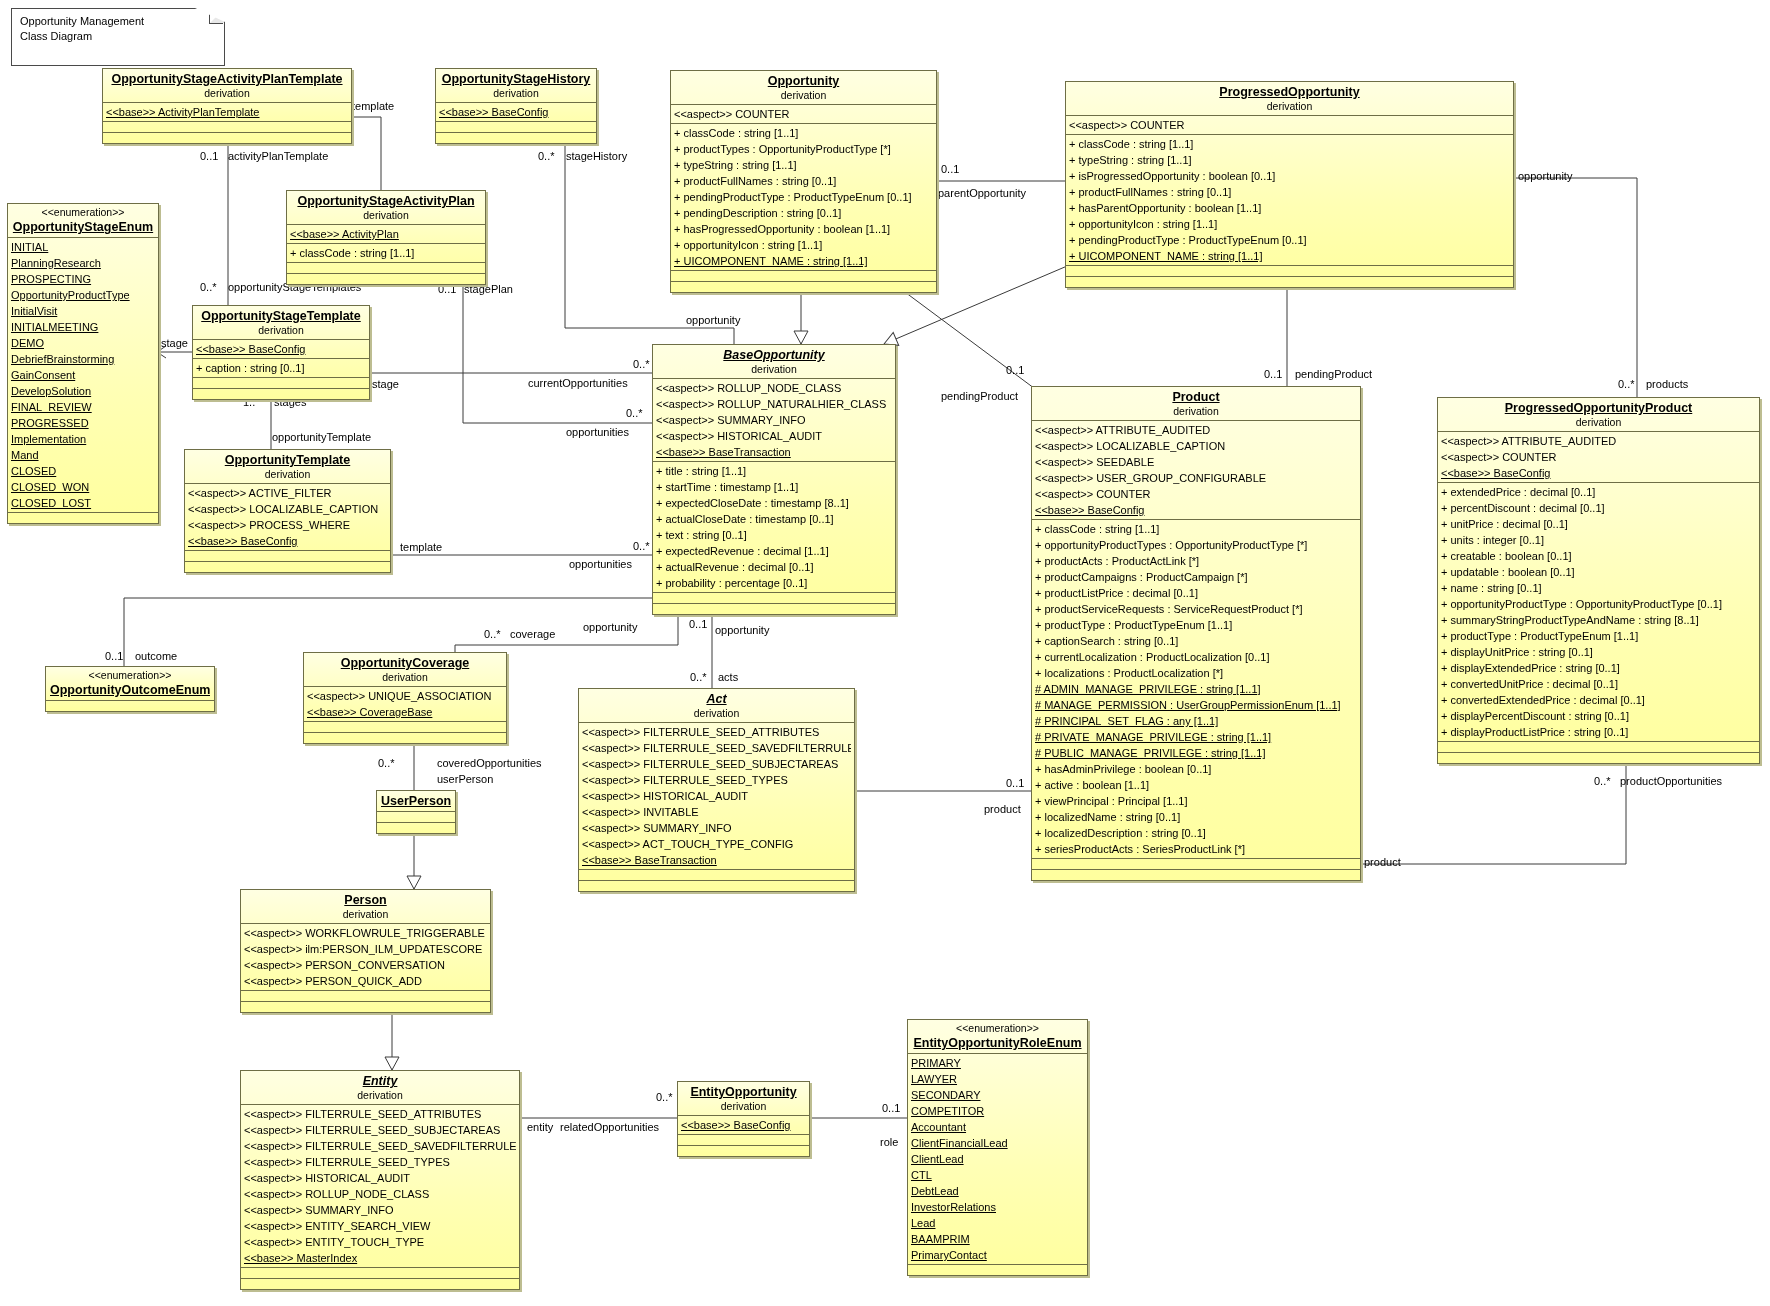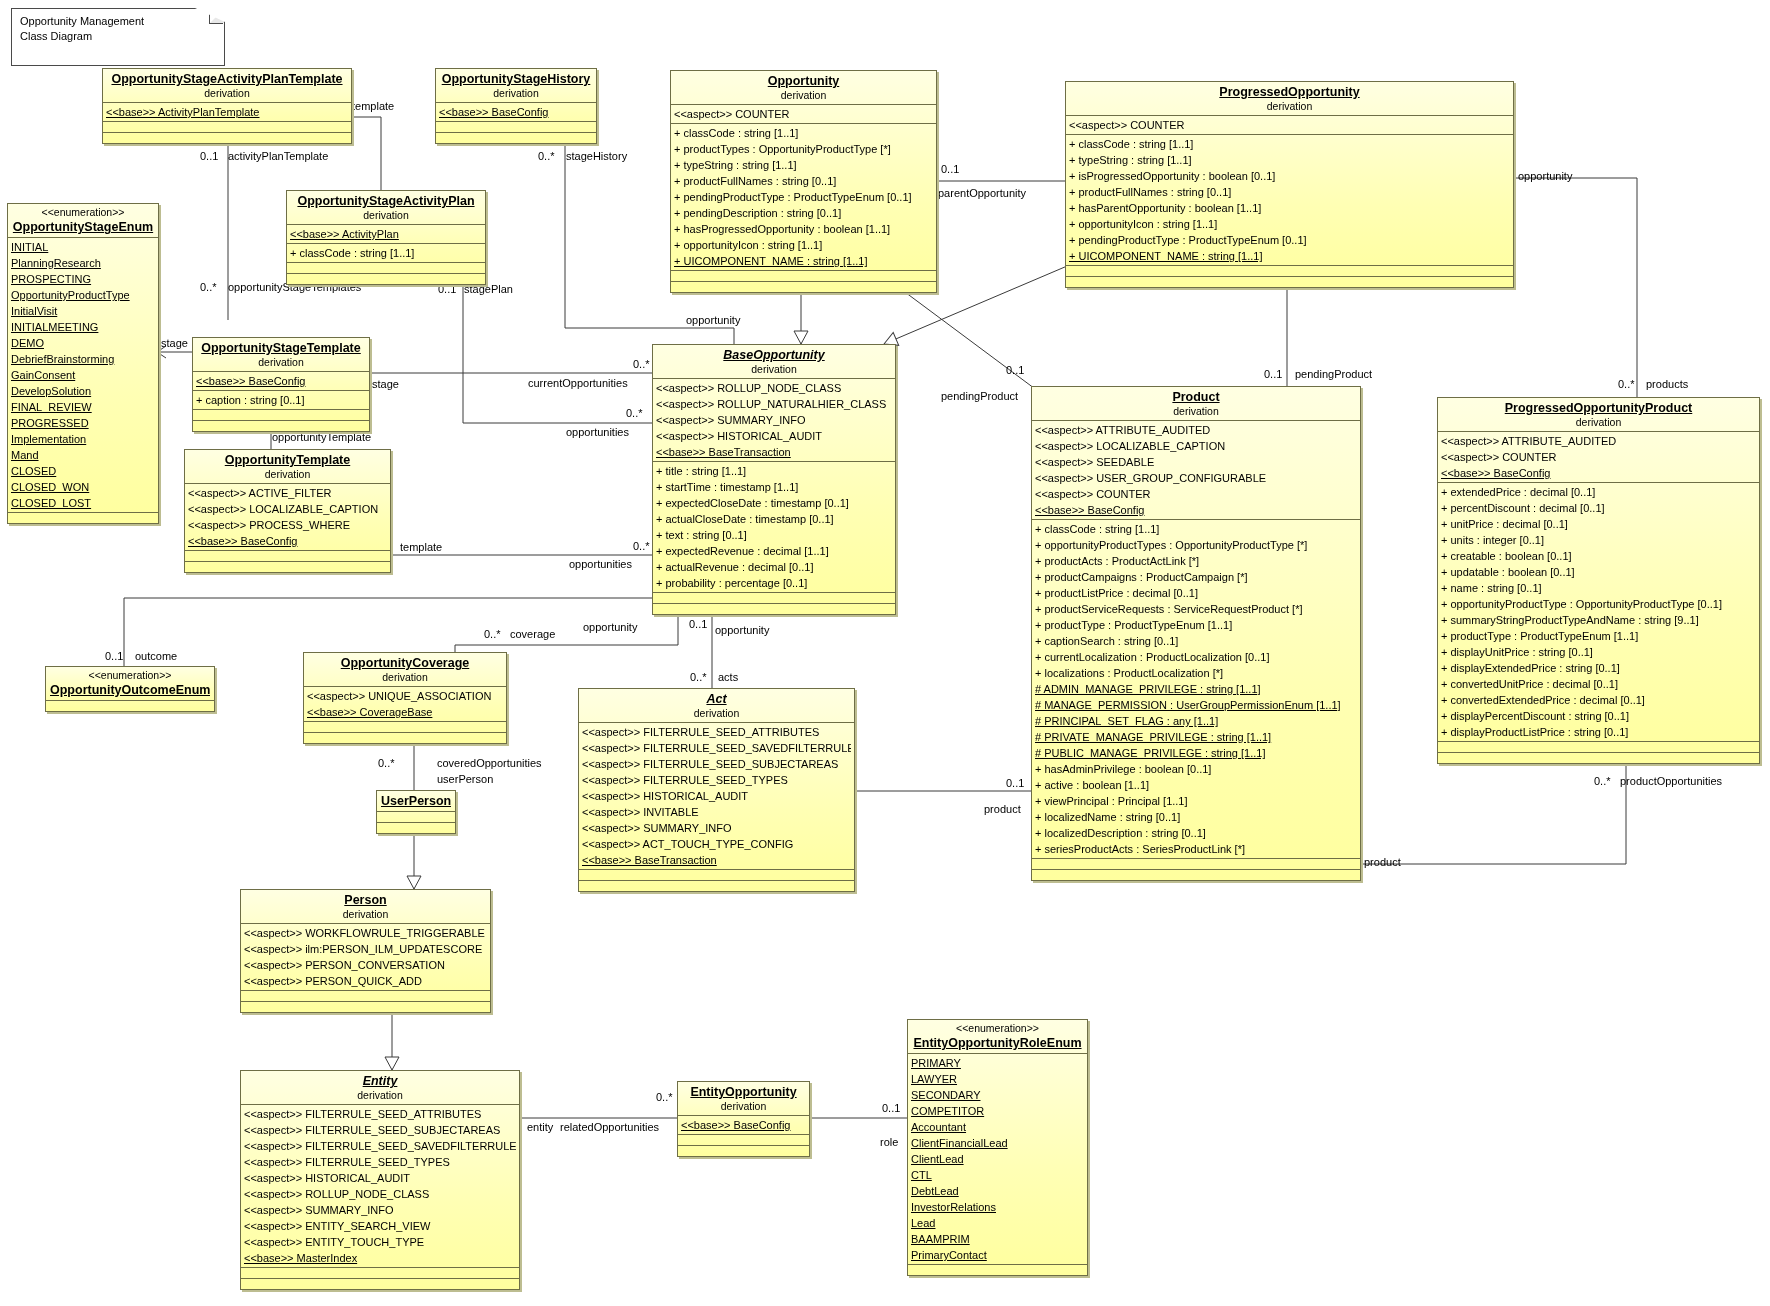--- a/index.html
+++ b/index.html
@@ -236,21 +236,21 @@
         <div class="row u">FINAL_REVIEW</div>
         <div class="row u">PROGRESSED</div>
         <div class="row u">Implementation</div>
         <div class="row u">Mand</div>
         <div class="row u">CLOSED</div>
         <div class="row u">CLOSED_WON</div>
         <div class="row u">CLOSED_LOST</div>
       </div>
       <div class="uml-comp"></div>
     </div>
-    <div class="uml-class" style="left: 192px; top: 305px; width: 176px; margin-top: 32px;">
+    <div class="uml-class" style="left: 192px; top: 305px; width: 176px;">
       <div class="uml-title">
         <div class="uml-name">OpportunityStageTemplate</div>
         <div class="uml-deriv">derivation</div>
       </div>
       <div class="uml-comp">
         <div class="row u">&lt;&lt;base&gt;&gt; BaseConfig</div>
       </div>
       <div class="uml-comp">
         <div class="row">+ caption : string [0..1]</div>
       </div>
@@ -279,21 +279,21 @@
       <div class="uml-comp">
         <div class="row">&lt;&lt;aspect&gt;&gt; ROLLUP_NODE_CLASS</div>
         <div class="row">&lt;&lt;aspect&gt;&gt; ROLLUP_NATURALHIER_CLASS</div>
         <div class="row">&lt;&lt;aspect&gt;&gt; SUMMARY_INFO</div>
         <div class="row">&lt;&lt;aspect&gt;&gt; HISTORICAL_AUDIT</div>
         <div class="row u">&lt;&lt;base&gt;&gt; BaseTransaction</div>
       </div>
       <div class="uml-comp">
         <div class="row">+ title : string [1..1]</div>
         <div class="row">+ startTime : timestamp [1..1]</div>
-        <div class="row">+ expectedCloseDate : timestamp [0..1]</div>
+        <div class="row">+ expectedCloseDate : timestamp [8..1]</div>
         <div class="row">+ actualCloseDate : timestamp [0..1]</div>
         <div class="row">+ text : string [0..1]</div>
         <div class="row">+ expectedRevenue : decimal [1..1]</div>
         <div class="row">+ actualRevenue : decimal [0..1]</div>
         <div class="row">+ probability : percentage [0..1]</div>
       </div>
       <div class="uml-comp"></div>
       <div class="uml-comp"></div>
     </div>
     <div class="uml-class" style="left: 1031px; top: 386px; width: 328px;">
@@ -347,21 +347,21 @@
       </div>
       <div class="uml-comp">
         <div class="row">+ extendedPrice : decimal [0..1]</div>
         <div class="row">+ percentDiscount : decimal [0..1]</div>
         <div class="row">+ unitPrice : decimal [0..1]</div>
         <div class="row">+ units : integer [0..1]</div>
         <div class="row">+ creatable : boolean [0..1]</div>
         <div class="row">+ updatable : boolean [0..1]</div>
         <div class="row">+ name : string [0..1]</div>
         <div class="row">+ opportunityProductType : OpportunityProductType [0..1]</div>
-        <div class="row">+ summaryStringProductTypeAndName : string [9..1]</div>
+        <div class="row">+ summaryStringProductTypeAndName : string [8..1]</div>
         <div class="row">+ productType : ProductTypeEnum [1..1]</div>
         <div class="row">+ displayUnitPrice : string [0..1]</div>
         <div class="row">+ displayExtendedPrice : string [0..1]</div>
         <div class="row">+ convertedUnitPrice : decimal [0..1]</div>
         <div class="row">+ convertedExtendedPrice : decimal [0..1]</div>
         <div class="row">+ displayPercentDiscount : string [0..1]</div>
         <div class="row">+ displayProductListPrice : string [0..1]</div>
       </div>
       <div class="uml-comp"></div>
       <div class="uml-comp"></div>

